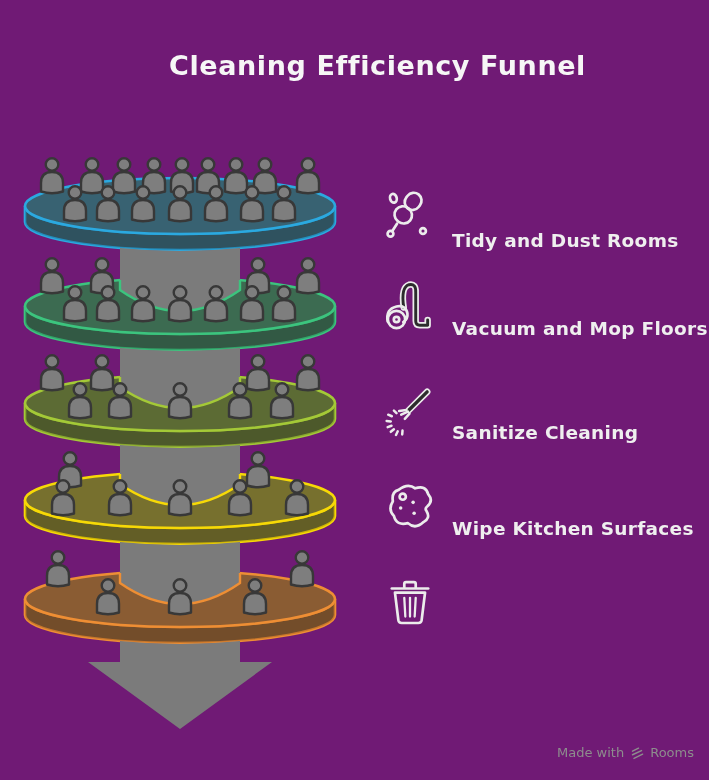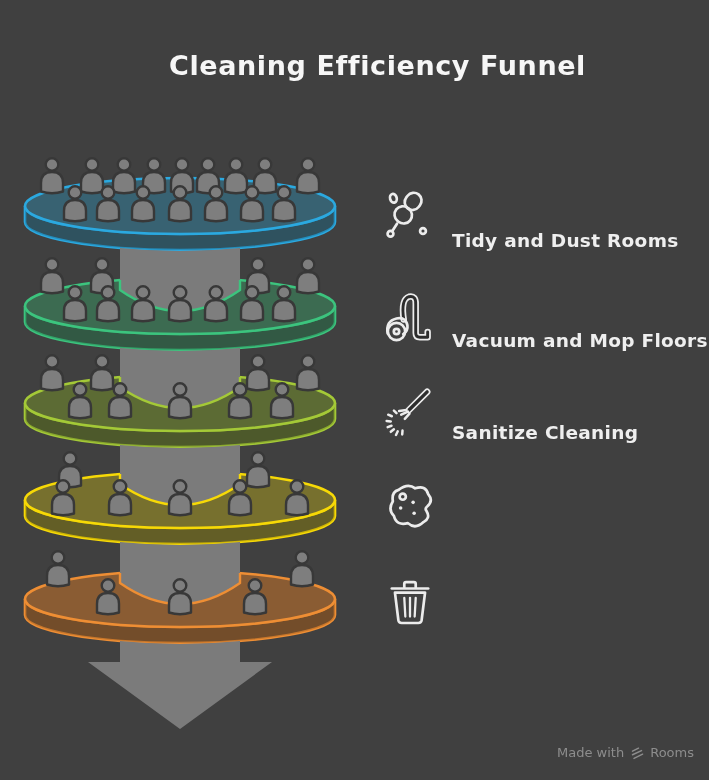--- a/index.html
+++ b/index.html
@@ -1,17 +1,17 @@
 <!DOCTYPE html>
 <html><head>
 <meta charset="utf-8">
 <style>
   html,body{margin:0;padding:0;background:#1f1f1f;}
   .canvas{
-    position:relative;width:709px;height:780px;background:#404040;
+    position:relative;width:709px;height:780px;background:#701a75;
     overflow:hidden;font-family:"DejaVu Sans","Liberation Sans",sans-serif;
   }
   .title{
     position:absolute;top:50px;left:0;width:100%;margin:0;
     text-align:center;text-indent:46px;
     font-size:27px;font-weight:800;letter-spacing:.6px;color:#f6f6f6;
   }
   .funnel-svg{position:absolute;left:0;top:0;}
   .steps{position:absolute;left:383px;top:0;width:320px;}
   .step{position:absolute;left:0;height:72px;display:flex;align-items:center;gap:15px;}
@@ -151,21 +151,21 @@
         <ellipse cx="10" cy="7" rx="3.2" ry="4.3" transform="rotate(-15 10 7)"></ellipse>
         <rect x="21.5" y="1.5" width="15" height="17" rx="7.5" transform="rotate(38 29 10)"></rect>
         <rect x="11" y="15" width="17" height="16" rx="8" transform="rotate(38 19.5 23)"></rect>
         <path d="M13.5,31.5 L9,38.5"></path>
         <circle cx="7.2" cy="41.2" r="2.8"></circle>
         <circle cx="38.5" cy="38.5" r="2.8"></circle>
       </svg>
       <div class="label">Tidy and Dust Rooms</div>
     </div>
 
-    <div class="step" style="top:282px">
+    <div class="step" style="top:270px">
       <svg class="icon" width="54" height="54" viewBox="0 0 52 52" fill="none" stroke-width="2.6" stroke-linecap="round" stroke-linejoin="round" stroke="#ececec">
         <path d="M20,27.5 Q17,8 25,5.5 Q32,4 31.5,13 L31.5,40.5 Q31.5,44.5 35.5,44.5 L43,44.5 L43,39.5" stroke-width="6.2"></path>
         <path d="M20,27.5 Q17,8 25,5.5 Q32,4 31.5,13 L31.5,40.5 Q31.5,44.5 35.5,44.5 L43,44.5 L43,39.5" stroke="#2c2c2c" stroke-width="2.8"></path>
         <path d="M4.5,41 Q2.5,29 13,26.5 Q22,24.8 23.5,33 Q24.3,38.5 19.5,41.5"></path>
         <circle cx="13" cy="39" r="8.3"></circle>
         <circle cx="13" cy="39" r="2.6"></circle>
       </svg>
       <div class="label">Vacuum and Mop Floors</div>
     </div>
 
@@ -190,20 +190,21 @@
     </div>
 
     <div class="step" style="top:470px">
       <svg class="icon" width="54" height="54" viewBox="0 0 52 52" fill="none" stroke-width="2.6" stroke-linecap="round" stroke-linejoin="round" stroke="#ececec">
         <path d="M15,10.5 Q24,3.5 31,9 Q41,5.5 43.5,14.5 Q49,21 42.5,26.5 Q40,28.5 42,31 Q46,37.5 39,41.5 Q31,49 24,42.5 Q13,45.5 10.5,35.5 Q4.5,29.5 9.5,21.5 Q8,12.5 15,10.5 Z"></path>
         <circle cx="19" cy="17" r="3"></circle>
         <circle cx="29" cy="22.5" r="1.7" stroke="none" fill="#ececec"></circle>
         <circle cx="17" cy="28" r="1.7" stroke="none" fill="#ececec"></circle>
         <circle cx="30" cy="33" r="1.7" stroke="none" fill="#ececec"></circle>
       </svg>
+      <div class="label">Wipe Kitchen Surfaces</div>
     </div>
 
     <div class="step" style="top:566px">
       <svg class="icon" width="54" height="54" viewBox="0 0 52 52" fill="none" stroke-width="2.6" stroke-linecap="round" stroke-linejoin="round" stroke="#ececec">
         <path d="M20.5,12 L20.5,8.5 Q20.5,6.8 22.2,6.8 L29.8,6.8 Q31.5,6.8 31.5,8.5 L31.5,12"></path>
         <path d="M8.5,13 L43.5,13"></path>
         <path d="M11.5,17 L14.8,43.5 Q15.2,46.2 18,46.2 L34,46.2 Q36.8,46.2 37.2,43.5 L40.5,17 Z"></path>
         <g stroke-width="2.2">
           <path d="M20.5,22 L21.5,40"></path>
           <path d="M26,22 L26,40"></path>

